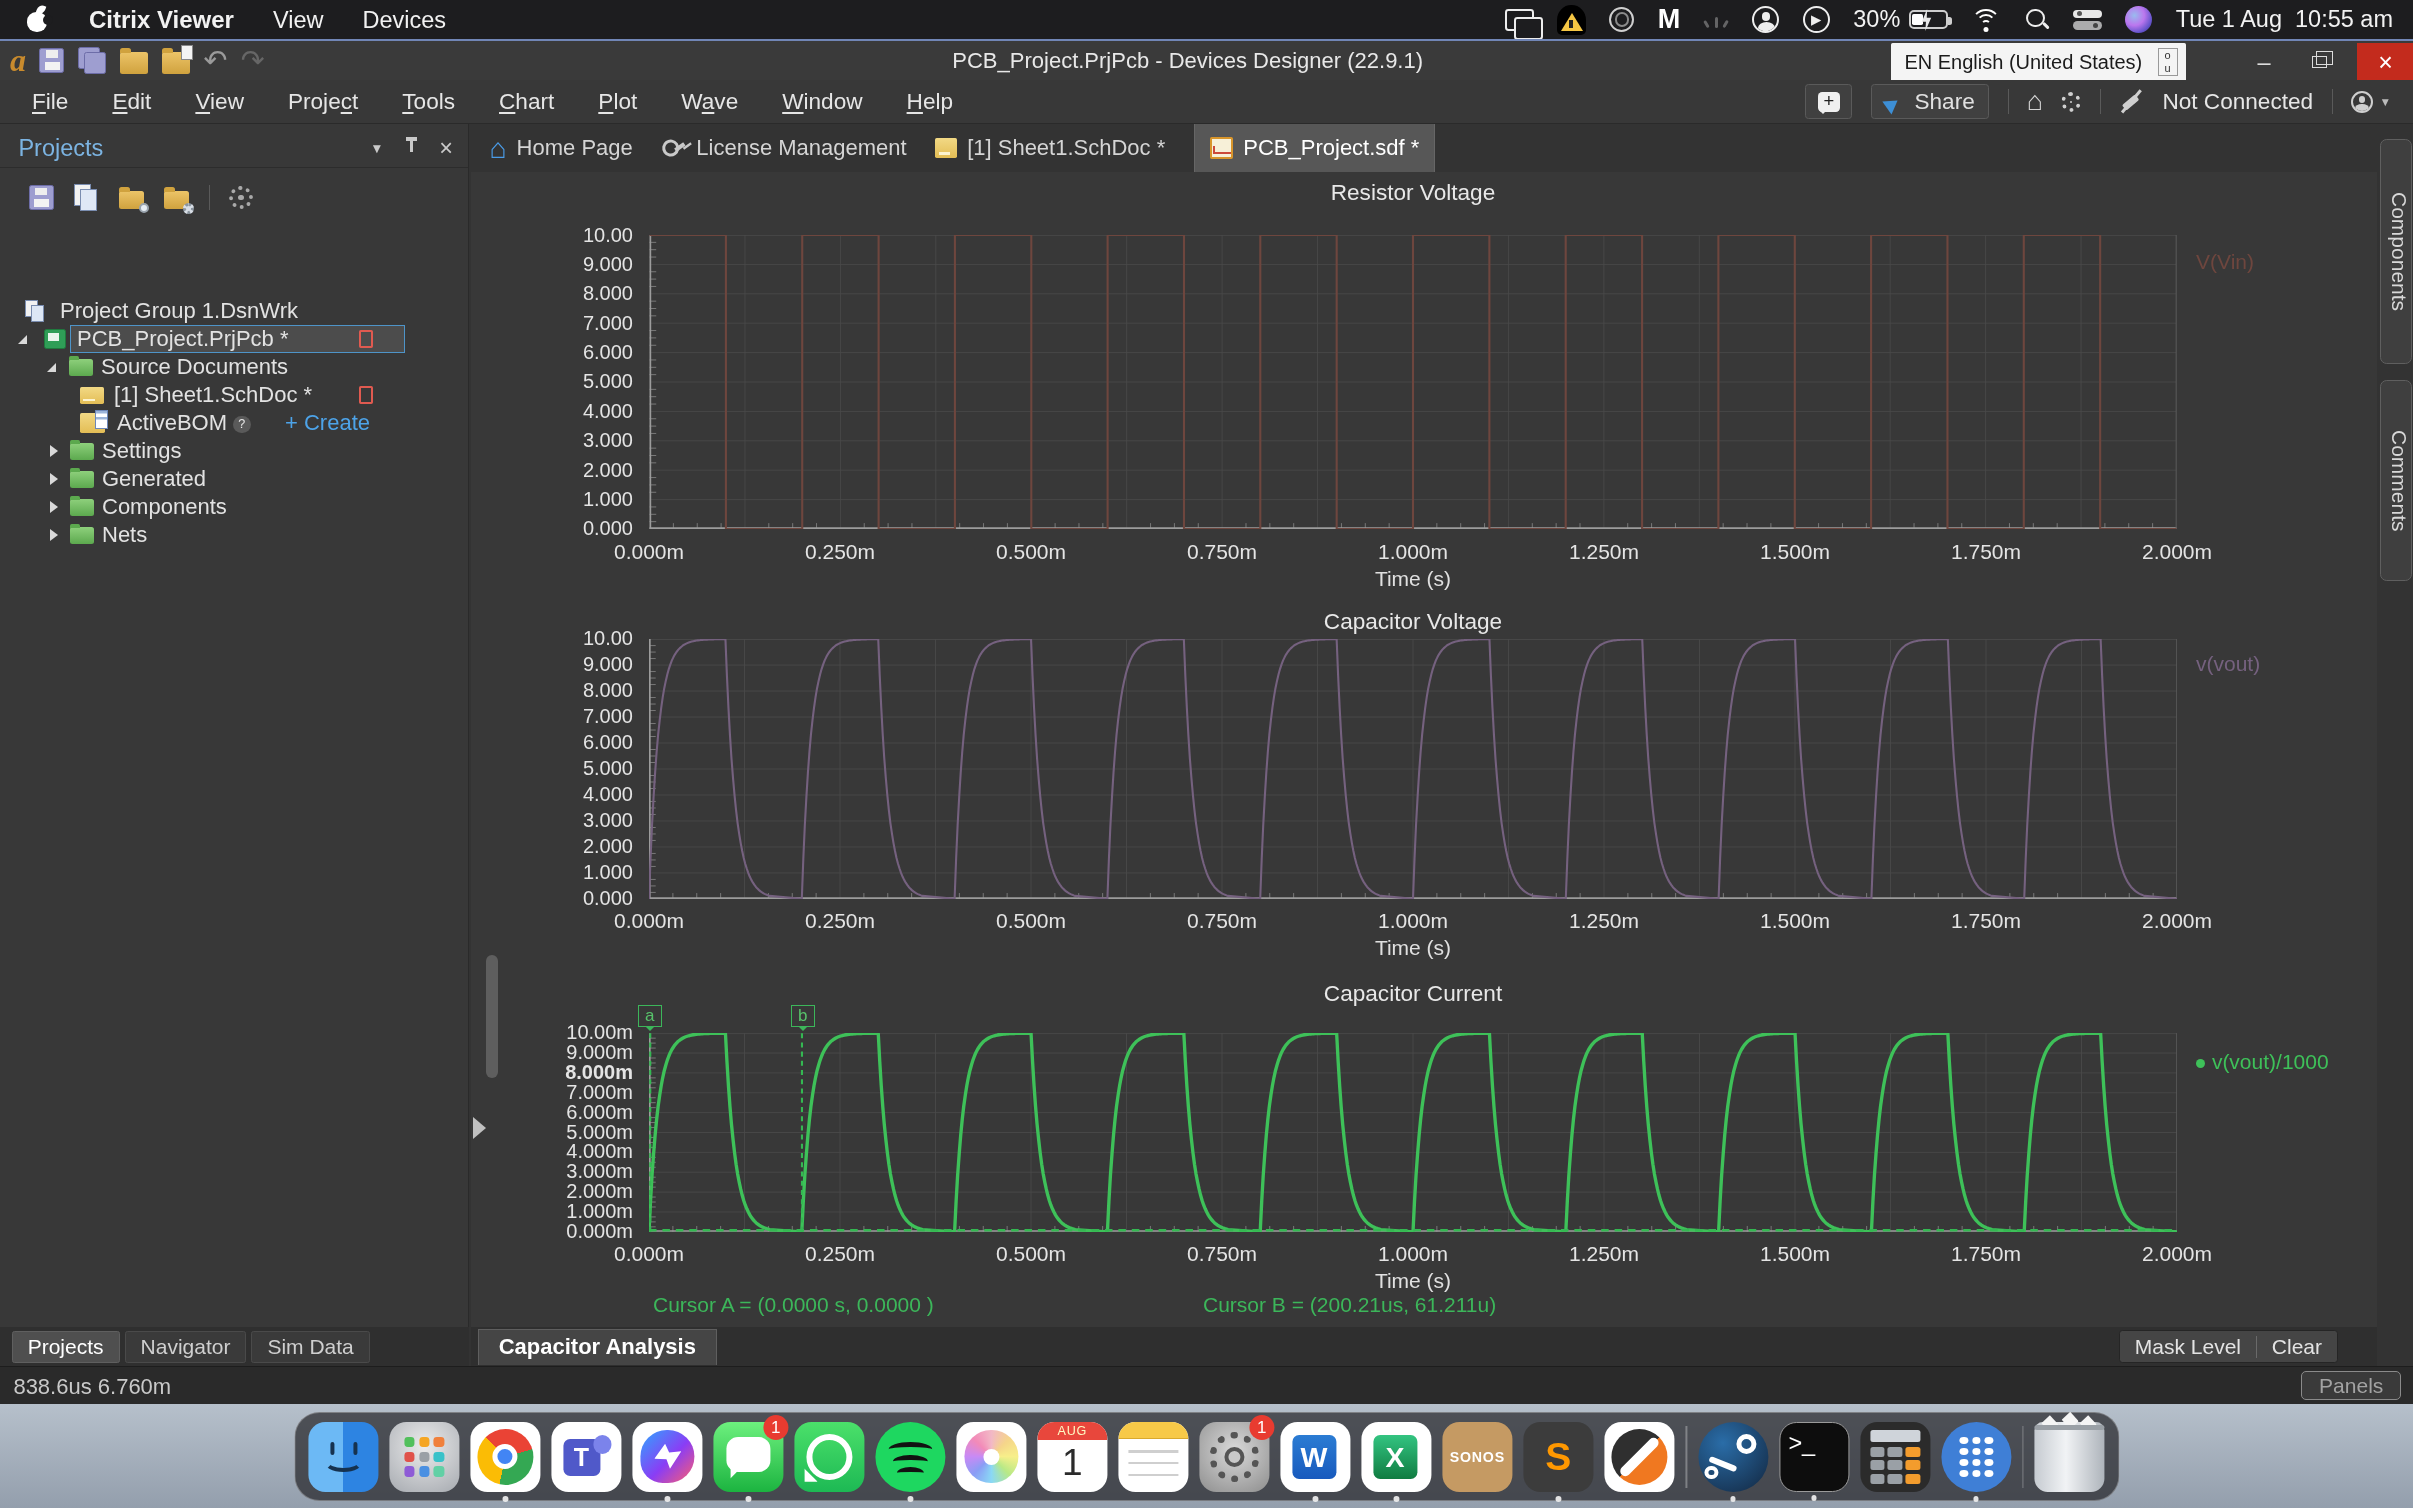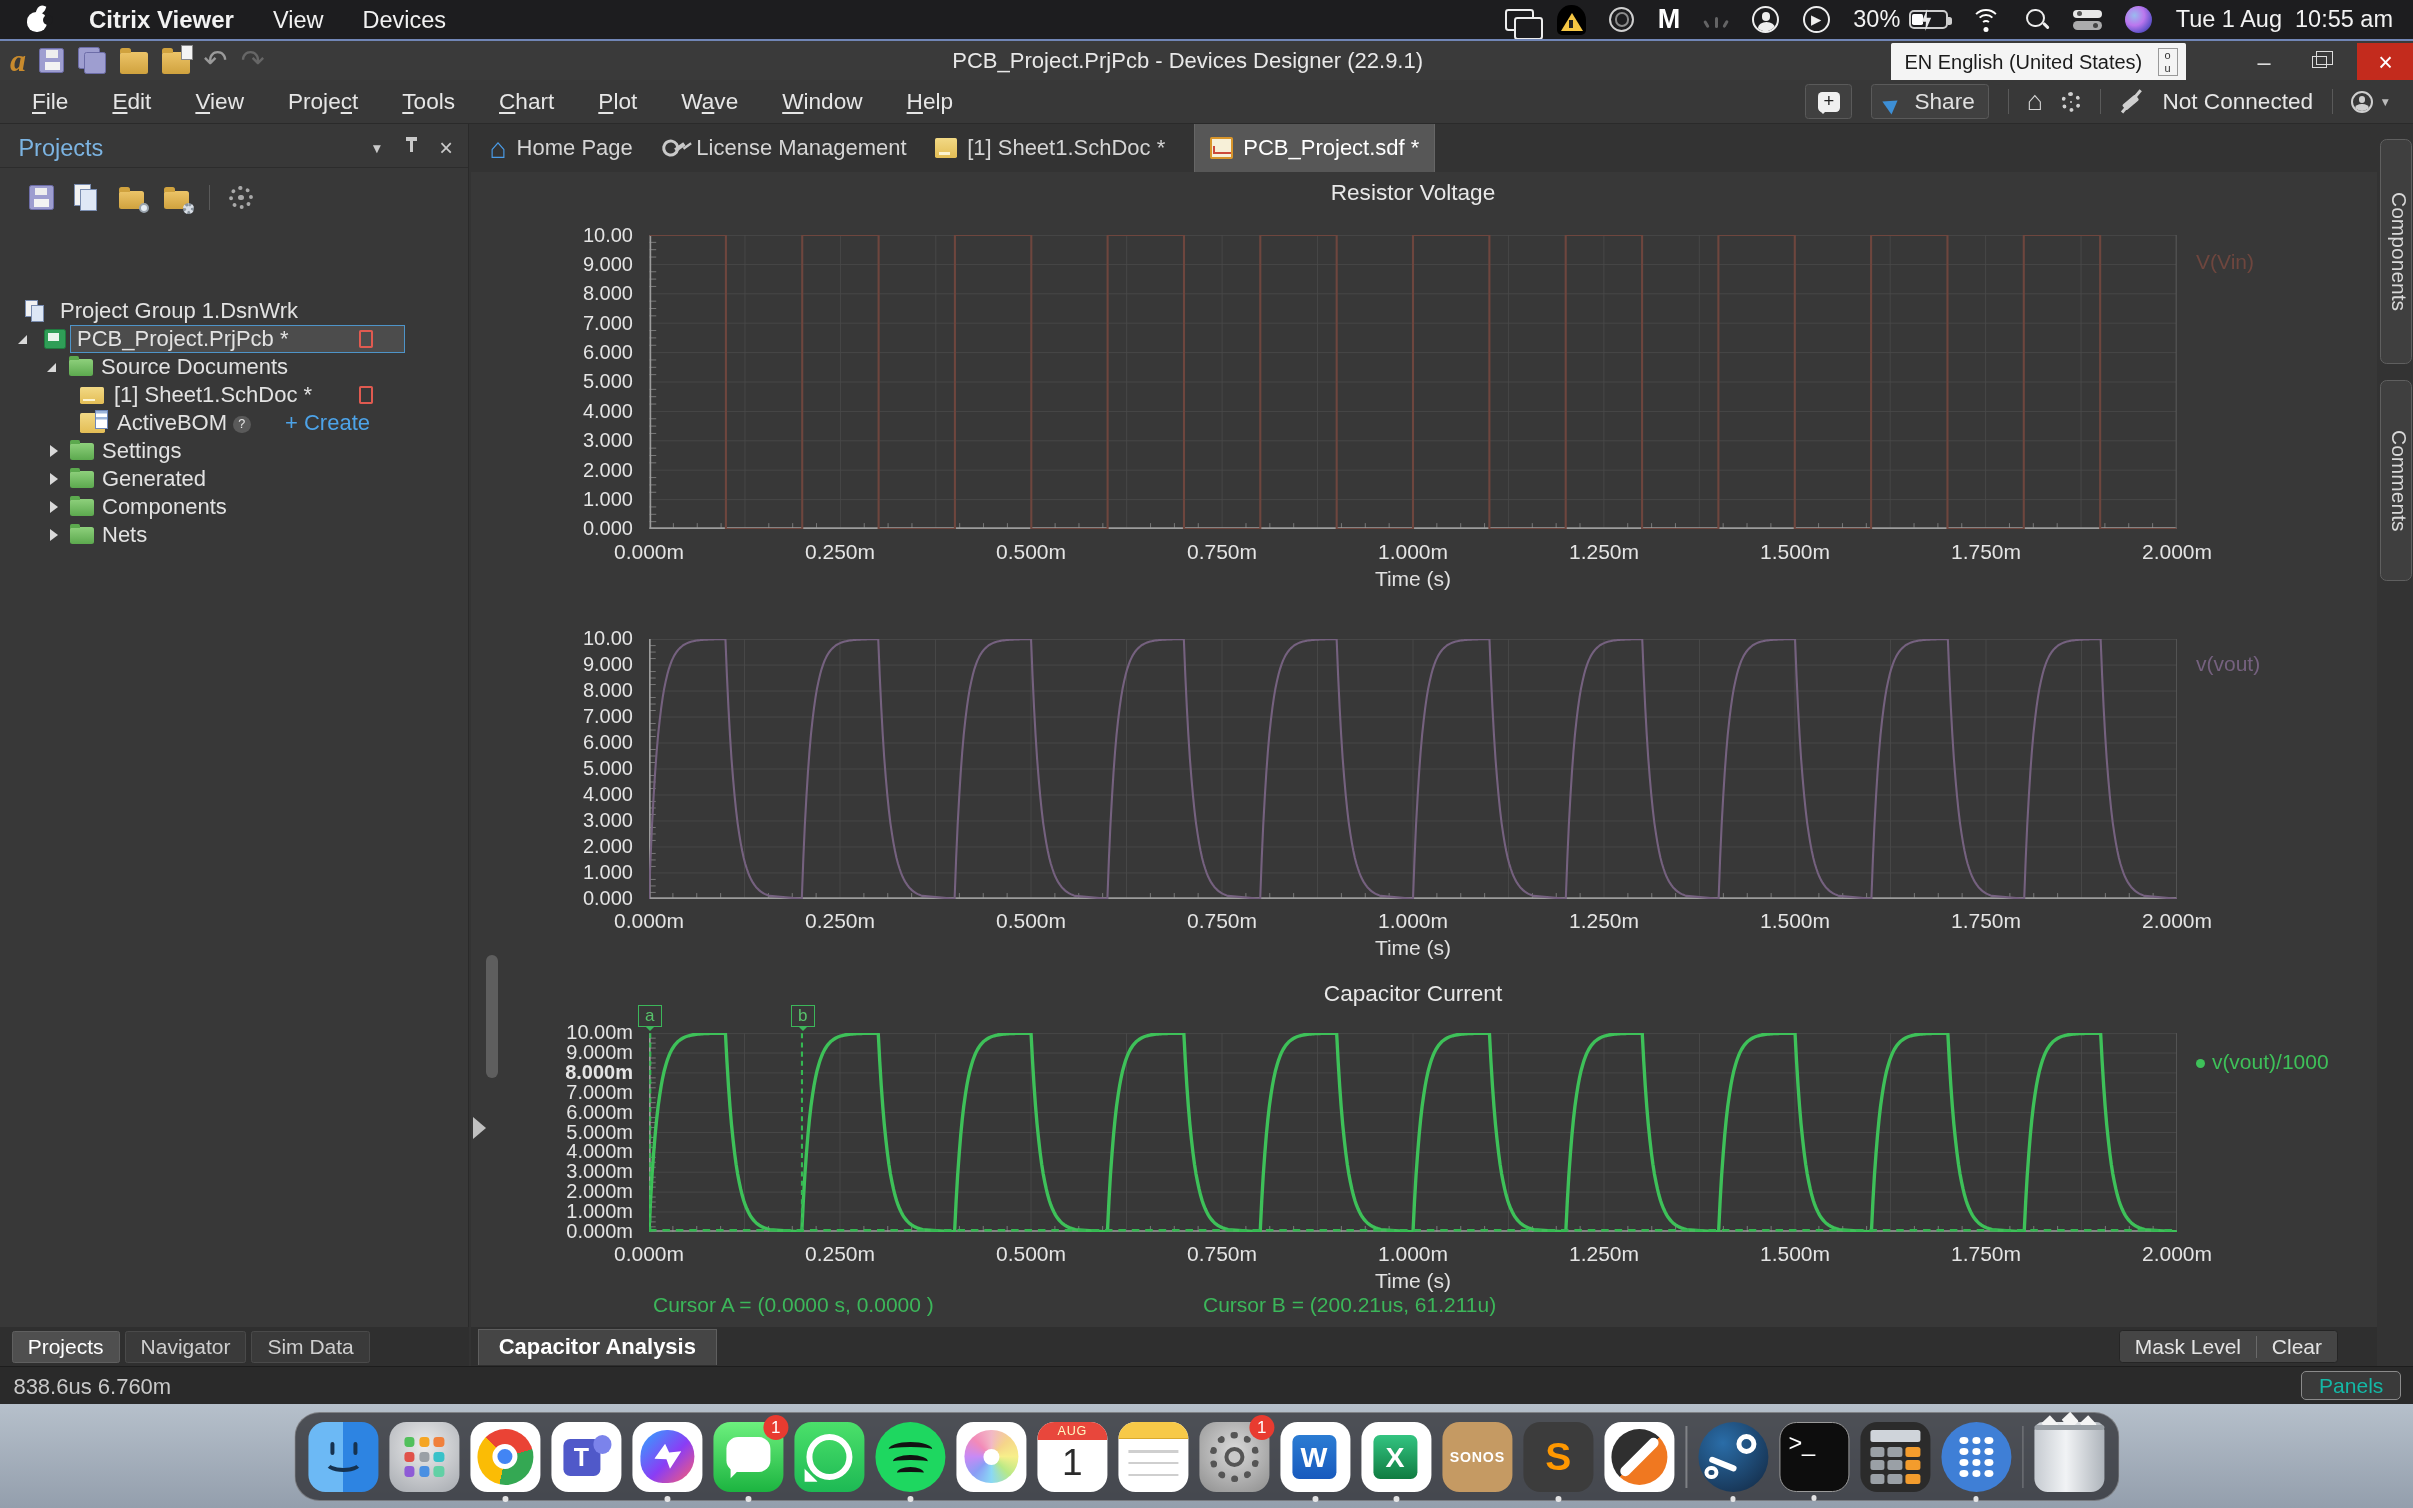--- a/index.html
+++ b/index.html
@@ -220,21 +220,21 @@
   
   #bottom-strip{position:absolute;left:471px;top:1327px;width:1906px;height:39px;background:#2f2f2f;}
   #transient-tab{position:absolute;left:6.7px;top:1.7px;height:36px;padding:0 20px;background:#454545;border:0.8px solid #5f5f5f;border-bottom:0;color:#fff;font-weight:bold;font-size:22px;line-height:34px;}
   #mask-group{position:absolute;right:39px;top:3.4px;height:33px;background:#454545;border:0.8px solid #252525;border-radius:3.4px;display:flex;align-items:center;color:#e3e3e3;font-size:21px;}
   #mask-group .seg{padding:0 15px;}
   #mask-group .sep{width:0.8px;height:22px;background:#6a6a6a;}
 
   
   #statusbar{position:absolute;left:0;top:1366px;width:2413px;height:38px;background:#2a2a2a;border-top:0.8px solid #1d1d1d;color:#c9c9c9;font-size:22px;}
   #statusbar .stext{position:absolute;left:13.4px;top:6.7px;}
-  #panels-btn{position:absolute;right:11.7px;top:4.2px;height:28.5px;padding:0 17px;border:0.8px solid #8a8a8a;border-radius:5px;background:#3a3a3a;color:#14b8a6;font-size:21px;line-height:27px;}
+  #panels-btn{position:absolute;right:11.7px;top:4.2px;height:28.5px;padding:0 17px;border:0.8px solid #8a8a8a;border-radius:5px;background:#3a3a3a;color:#a3a3a3;font-size:21px;line-height:27px;}
 
   
   #desktop{position:absolute;left:0;top:1404px;width:2413px;height:105px;background:linear-gradient(#b6c0cb,#939eac);}
   #dock{position:absolute;left:50%;bottom:6.7px;transform:translateX(-50%);height:89px;background:rgba(38,38,42,.72);border:1.7px solid rgba(255,255,255,.28);border-radius:25px;display:flex;align-items:center;gap:11px;padding:0 13.4px;}
   .dicon{position:relative;width:70px;height:70px;border-radius:17px;flex:0 0 auto;}
   .dot{position:absolute;left:50%;bottom:-10px;transform:translateX(-50%);width:5.9px;height:5.9px;border-radius:50%;background:rgba(235,235,235,.95);}
   .badge{position:absolute;right:-5px;top:-6.7px;width:25px;height:25px;border-radius:50%;background:#e83b30;color:#fff;font-size:17px;text-align:center;line-height:25px;z-index:3;}
   .dsep{width:1.7px;height:62px;background:rgba(255,255,255,.3);flex:0 0 auto;}
   .ic-finder{background:linear-gradient(90deg,#6cb9f5 50%,#2d84e2 50%);overflow:hidden;}
   .ic-finder .eye{position:absolute;top:20px;width:4.2px;height:13.4px;background:#16324f;border-radius:2.5px;}
@@ -688,20 +688,21 @@
           <span style="left: 942px;">1.000m</span>
           <span style="left: 1133px;">1.250m</span>
           <span style="left: 1324px;">1.500m</span>
           <span style="left: 1515px;">1.750m</span>
           <span style="left: 1706px;">2.000m</span>
         </div>
       <div class="xaxis-label">Time (s)</div>
     </div>
 
     <div class="chart" id="chart2">
+      <div class="chart-title">Capacitor Voltage</div>
       <div class="plot-row">
         <div class="ylabels">
             <span style="top: -11.7px;">10.00</span>
             <span style="top: 14.2px;">9.000</span>
             <span style="top: 40px;">8.000</span>
             <span style="top: 66px;">7.000</span>
             <span style="top: 92px;">6.000</span>
             <span style="top: 118px;">5.000</span>
             <span style="top: 144px;">4.000</span>
             <span style="top: 170px;">3.000</span>

